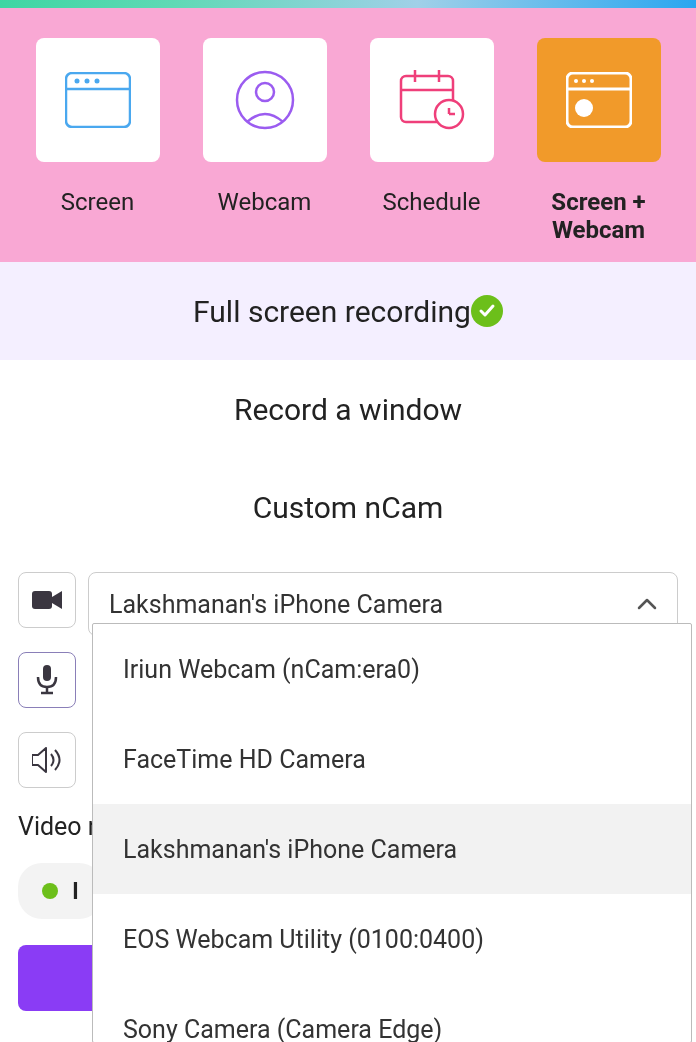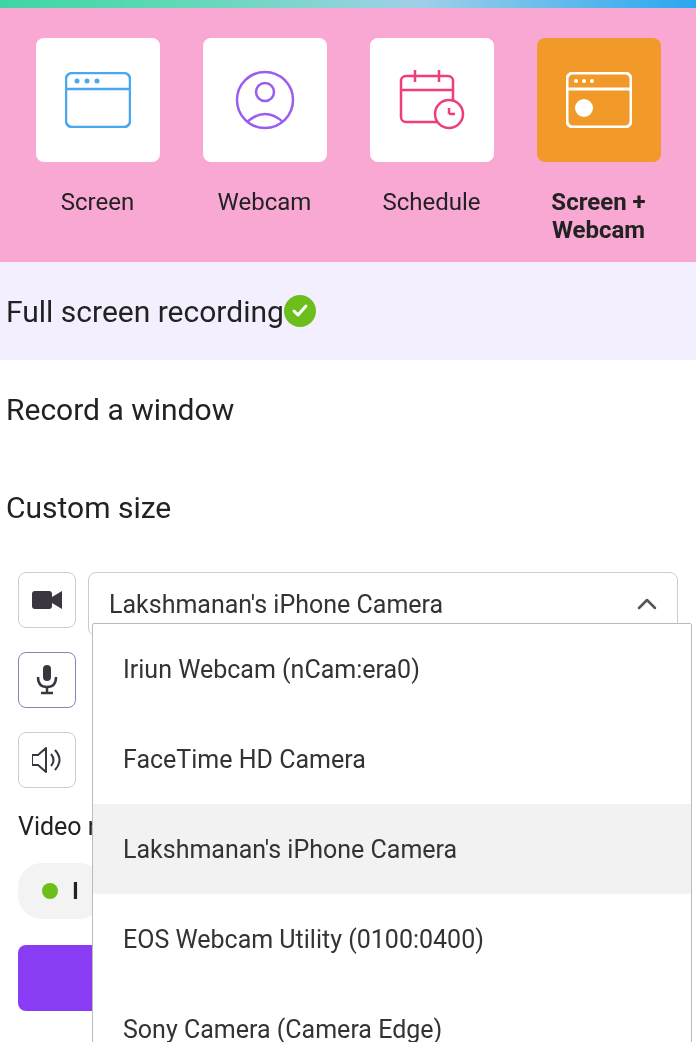--- a/index.html
+++ b/index.html
@@ -46,21 +46,21 @@
     color: #222;
     font-weight: 400;
     text-align: center;
   }
   .tab-label.selected {
     font-weight: 700;
   }
   .option-row {
     display: flex;
     align-items: center;
-    justify-content: flex-start;
+    justify-content: center;
     padding: 0 6px;
     height: 98px;
   }
   .option-row.highlight {
     background: #f4efff;
   }
   .option-label {
     font-size: 30px;
     color: #222;
   }
@@ -228,21 +228,21 @@
       <path d="M3 9 L7 13 L15 4" stroke="#fff" stroke-width="3" fill="none" stroke-linecap="round" stroke-linejoin="round"></path>
     </svg>
   </div>
 </div>
 
 <div class="option-row">
   <div class="option-label">Record a window</div>
 </div>
 
 <div class="option-row">
-  <div class="option-label">Custom size</div>
+  <div class="option-label">Custom nCam</div>
 </div>
 
 <div class="controls">
 
   <div class="control-row">
     <div class="icon-btn">
       <svg width="30" height="22" viewBox="0 0 30 22">
         <rect x="0" y="2" width="20" height="18" rx="3" fill="#3a3640"></rect>
         <path d="M20 8 L30 2 L30 20 L20 14 Z" fill="#3a3640"></path>
       </svg>

